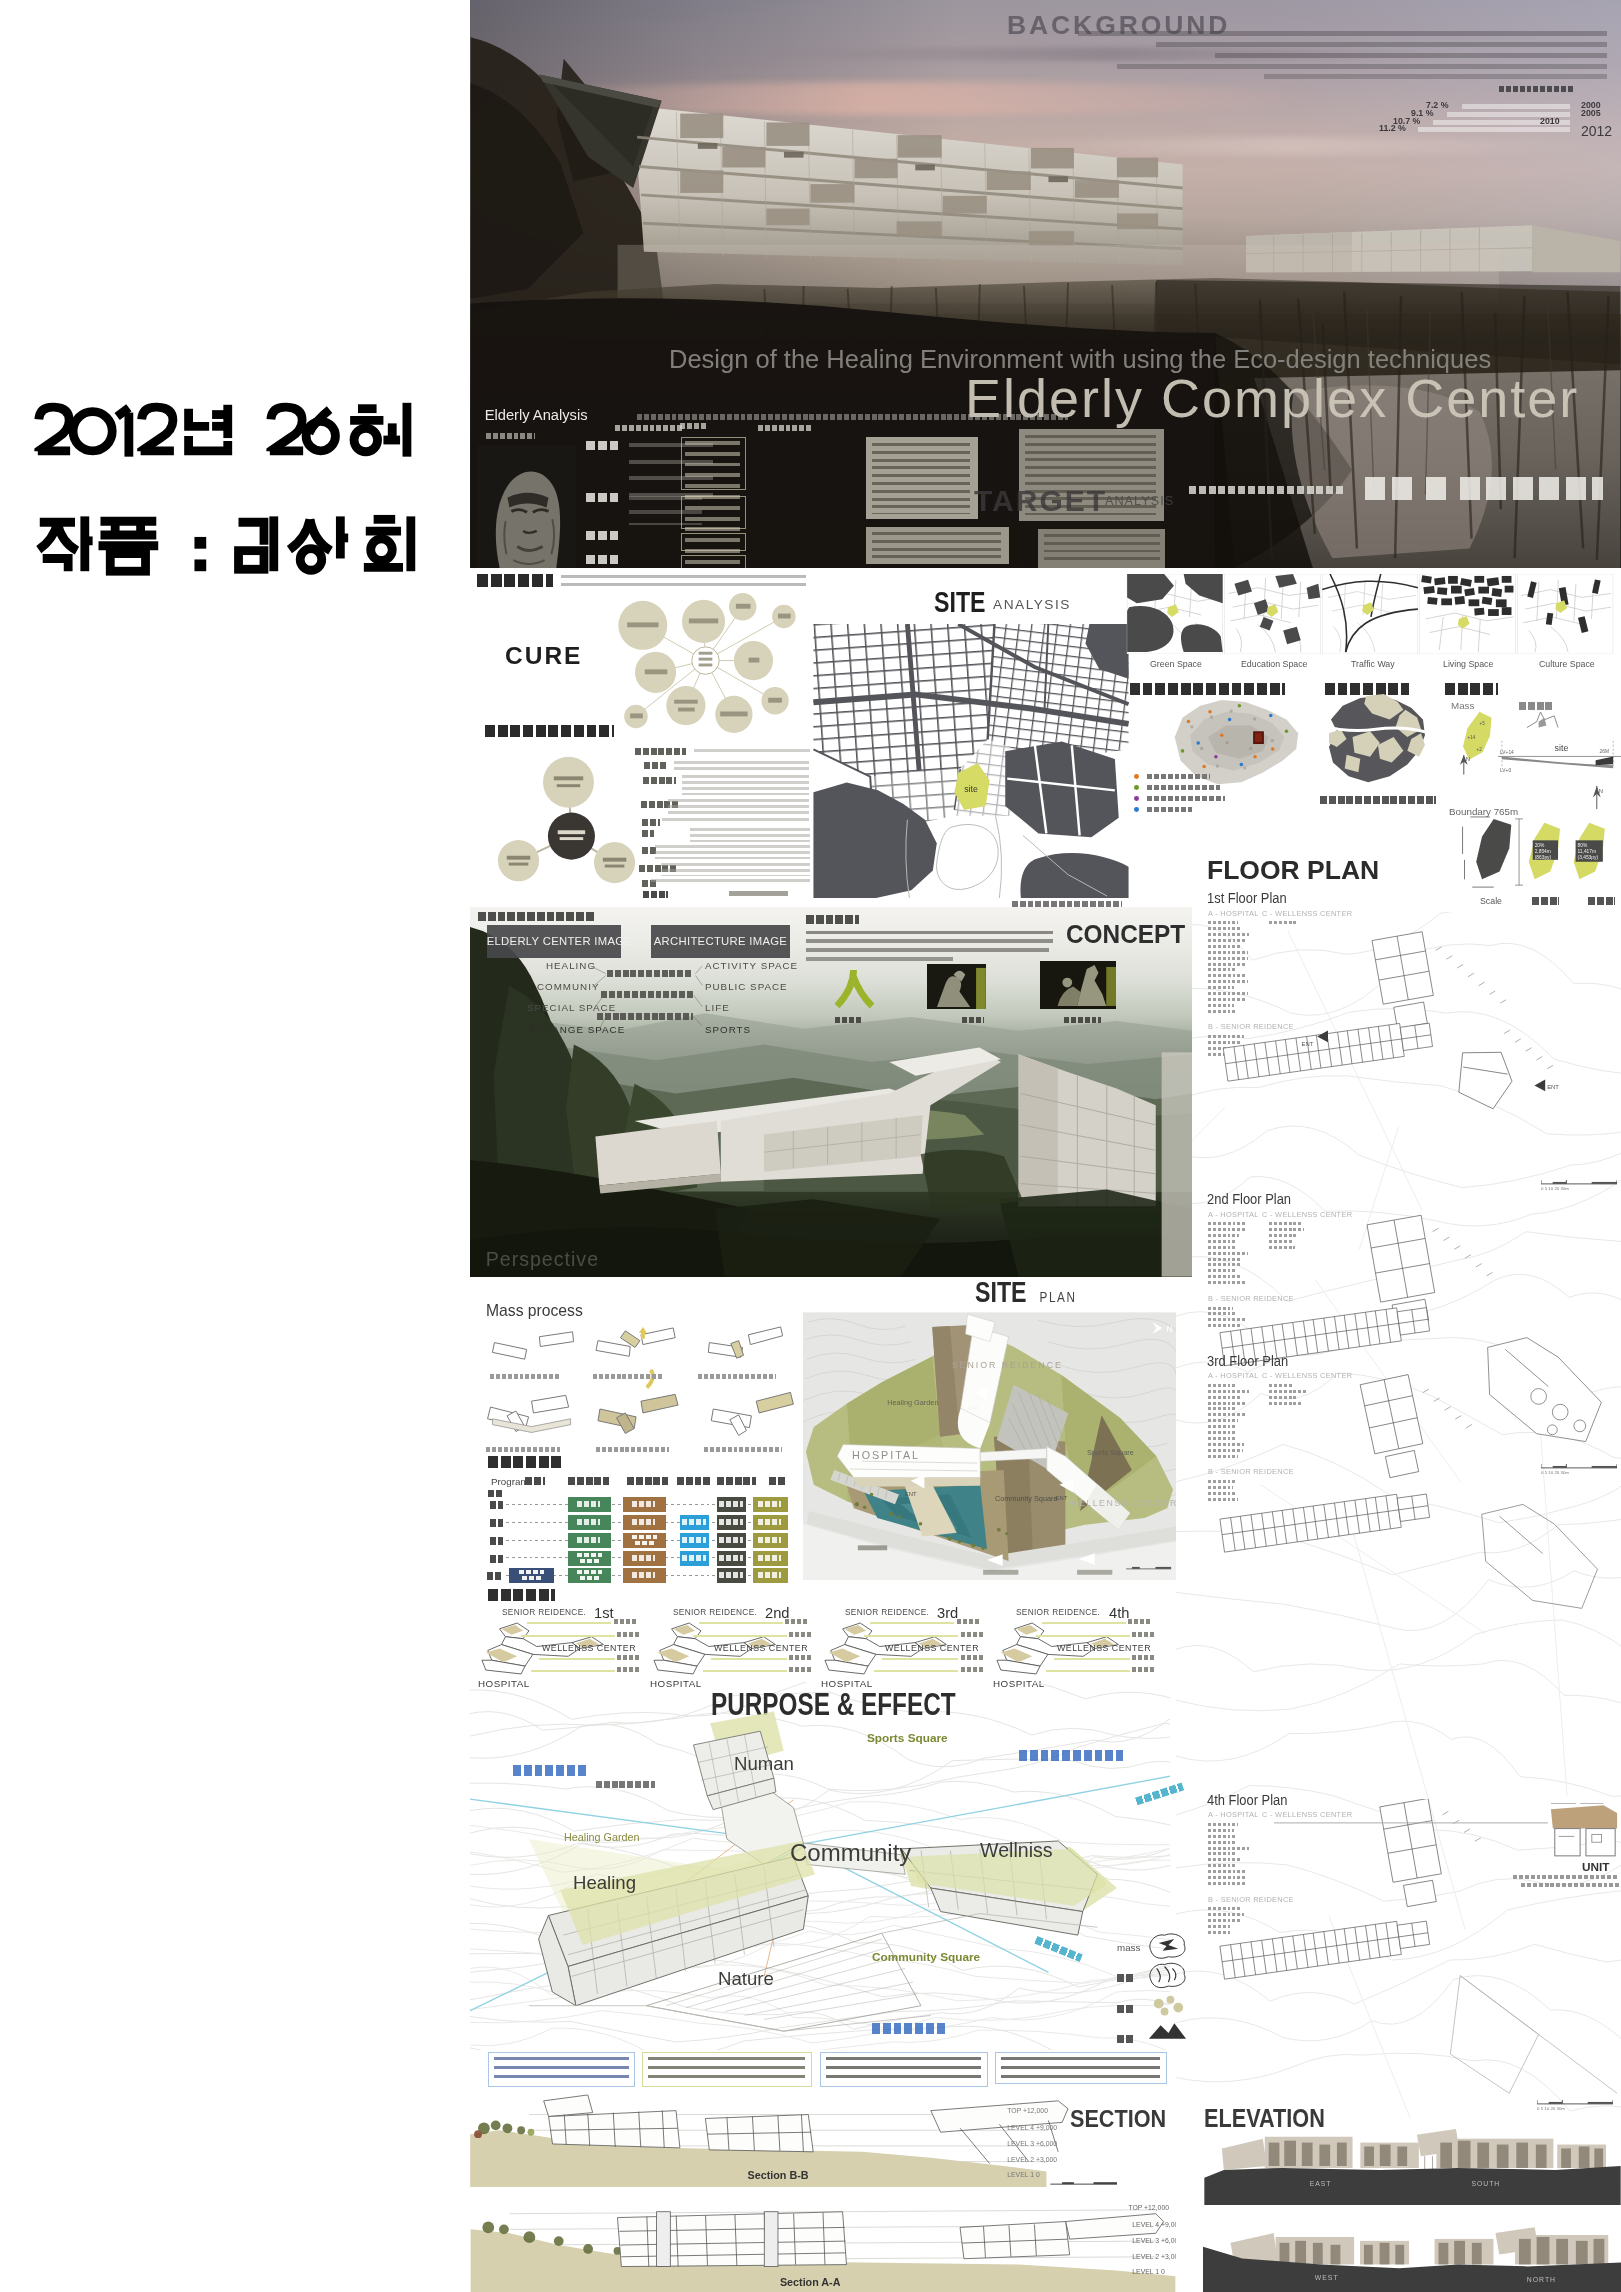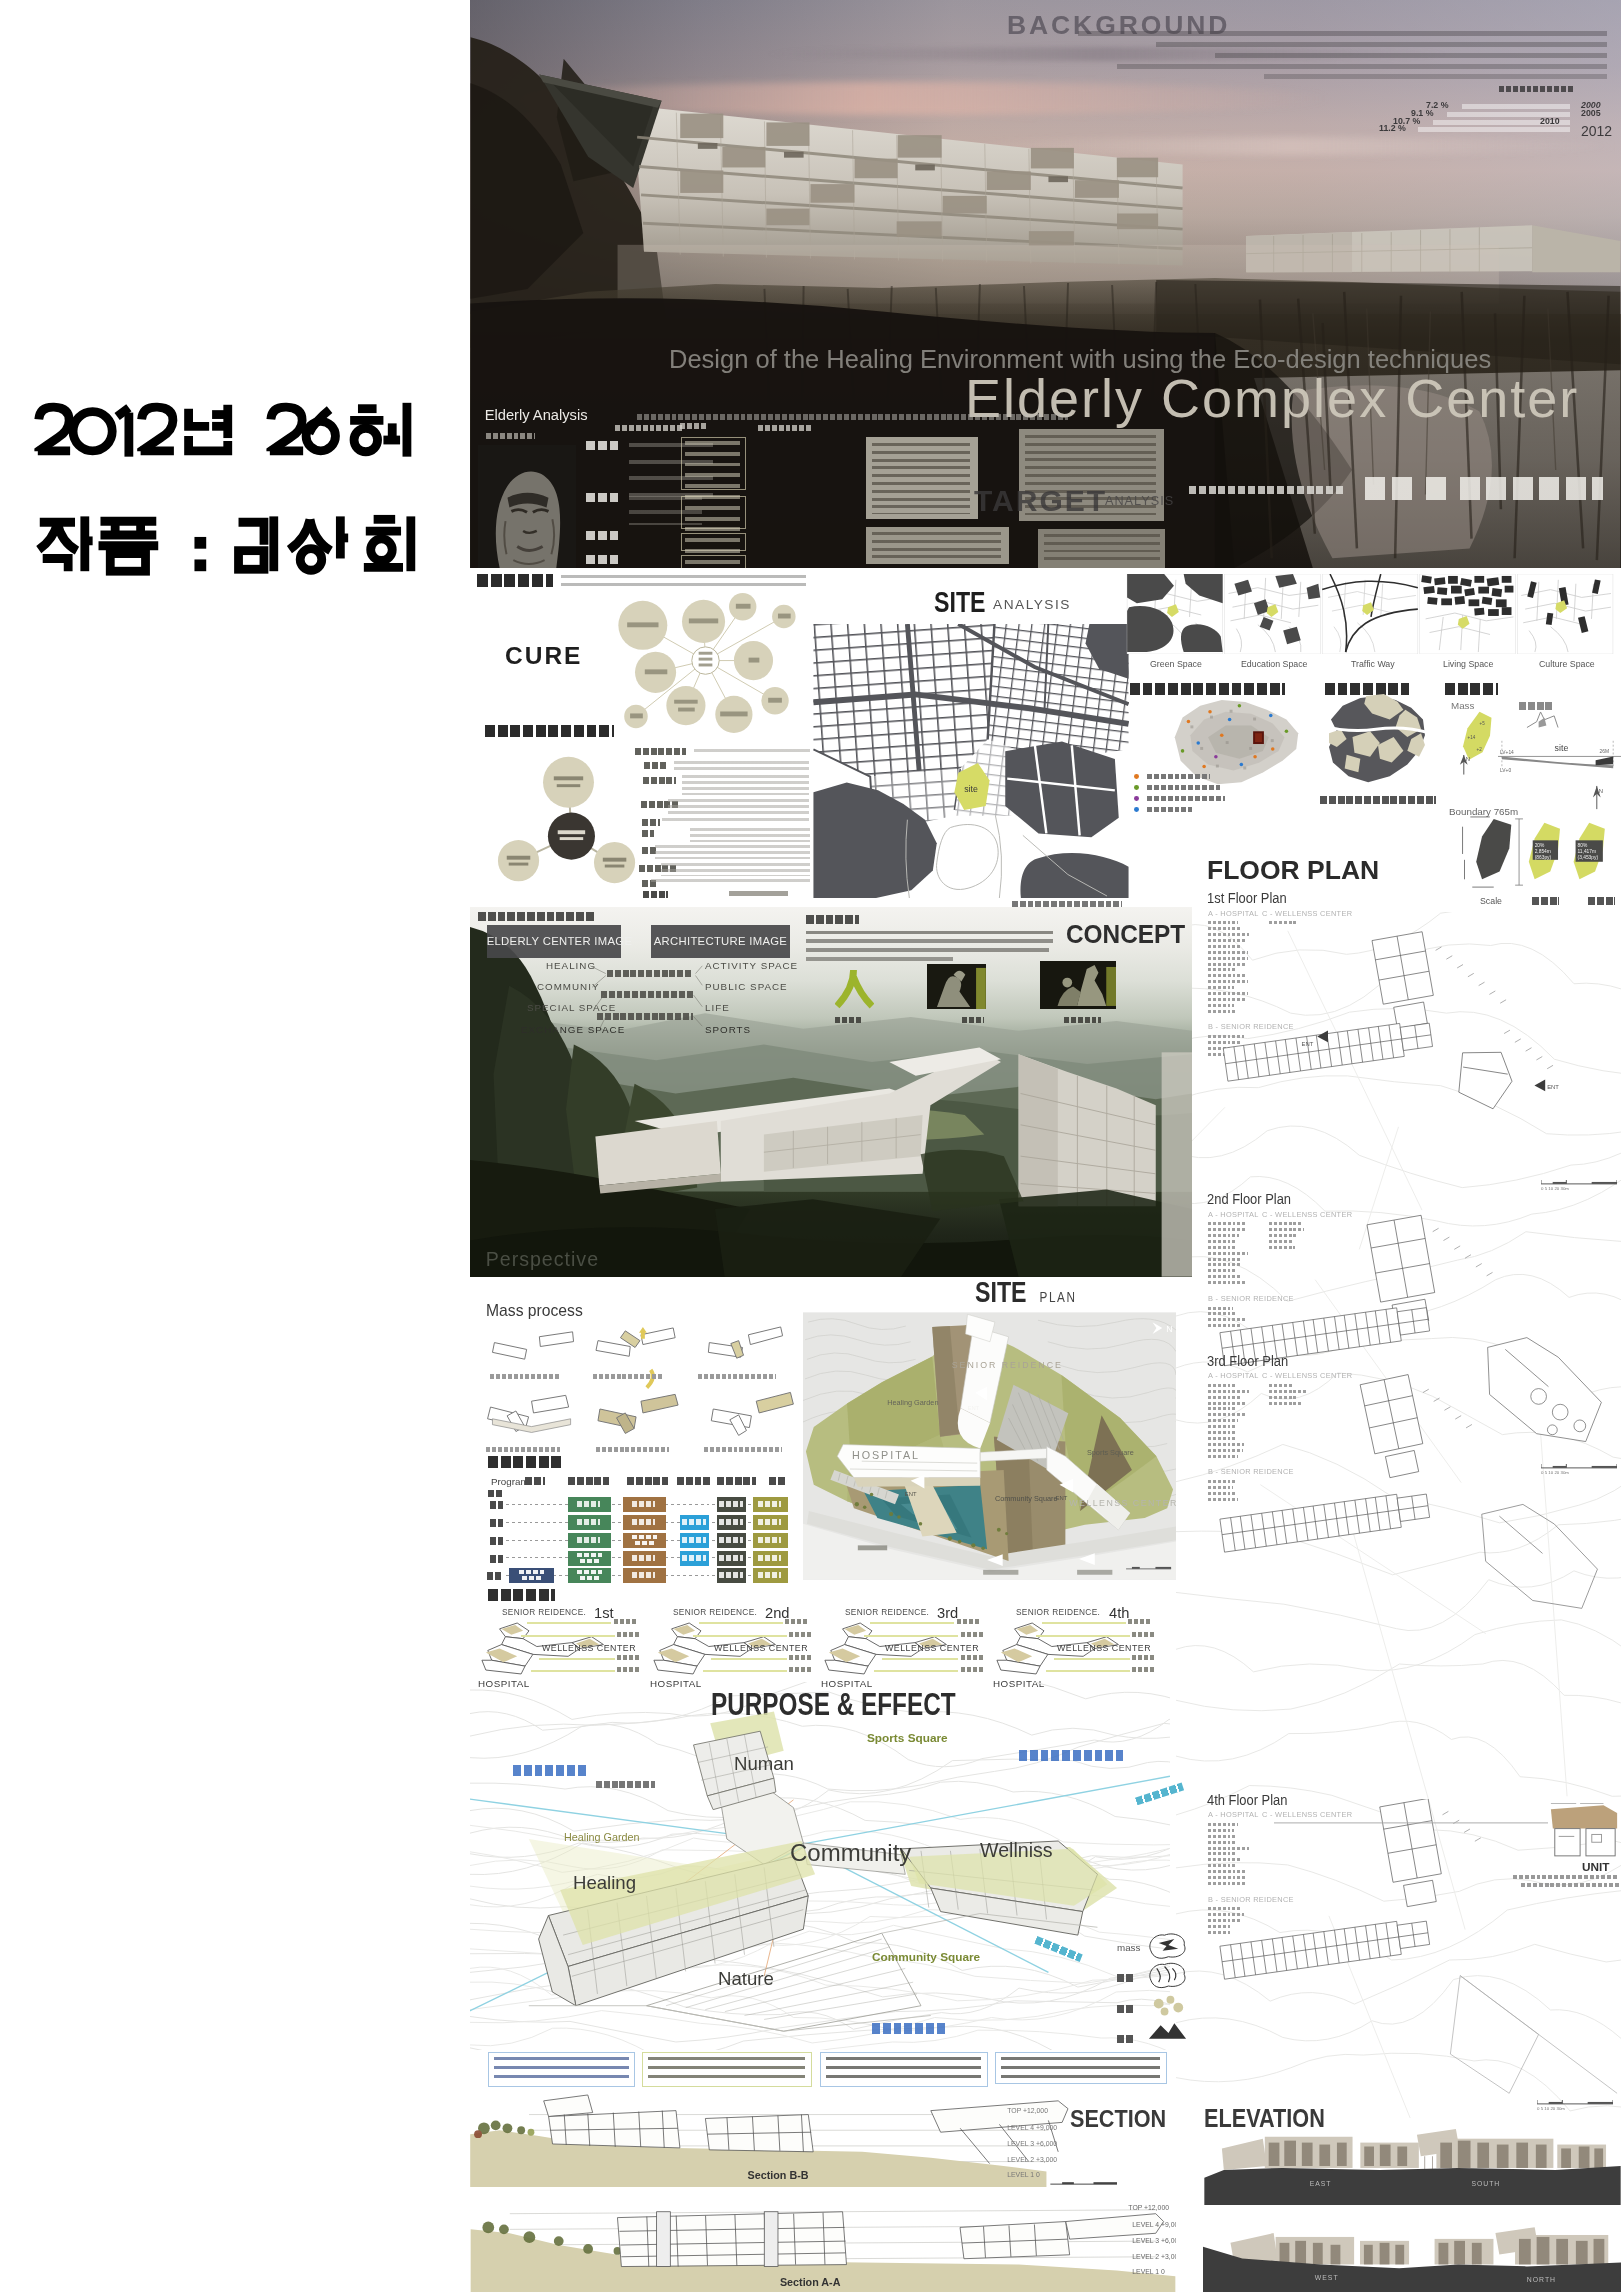--- a/index.html
+++ b/index.html
@@ -224,21 +224,21 @@
 
   <div class="ab" style="left:1029px;top:86px;width:74px;height:5.9px;background:repeating-linear-gradient(90deg,rgba(60,58,60,0.85) 0 4.9px,rgba(0,0,0,0) 4.9px 6.9px);"></div>
   <div class="ab" style="left:992px;top:104px;width:108px;height:4.9px;background:rgba(255,255,255,0.45);"></div>
   <div class="ab" style="left:977px;top:112px;width:123px;height:4.9px;background:rgba(255,255,255,0.45);"></div>
   <div class="ab" style="left:963px;top:120px;width:137px;height:4.9px;background:rgba(255,255,255,0.45);"></div>
   <div class="ab" style="left:948px;top:127px;width:152px;height:4.9px;background:rgba(255,255,255,0.45);"></div>
   <div class="ab" style="left:956px;top:100px;font-size:8.8px;color:#3c3a3c;font-weight:bold;">7.2 %</div>
   <div class="ab" style="left:941px;top:108px;font-size:8.8px;color:#3c3a3c;font-weight:bold;">9.1 %</div>
   <div class="ab" style="left:923px;top:116px;font-size:8.8px;color:#3c3a3c;font-weight:bold;">10.7 %</div>
   <div class="ab" style="left:909px;top:123px;font-size:8.8px;color:#3c3a3c;font-weight:bold;">11.2 %</div>
-  <div class="ab" style="left:1111px;top:100px;font-size:8.8px;color:#3c3a3c;font-weight:bold;font-style:italic;">2000</div>
+  <div class="ab" style="left:1111px;top:100px;font-size:8.8px;color:#3c3a3c;font-weight:bold;">2000</div>
   <div class="ab" style="left:1111px;top:108px;font-size:8.8px;color:#3c3a3c;font-weight:bold;">2005</div>
   <div class="ab" style="left:1070px;top:116px;font-size:8.8px;color:#3c3a3c;font-weight:bold;">2010</div>
   <div class="ab" style="left:1111px;top:123px;font-size:14px;color:#3c3a3c;font-weight:normal;">2012</div>
 
   <div class="ab" style="left:199px;top:345px;font-size:25.5px;color:#8b8983;opacity:0.92;white-space:nowrap;">Design of the Healing Environment with using the Eco-design techniques</div>
 
   <div class="ab" style="left:495px;top:367px;font-size:54px;color:#cdc7ba;letter-spacing:2px;opacity:0.95;white-space:nowrap;">Elderly Complex Center</div>
 
   <div class="ab" style="left:719px;top:486px;width:157px;height:7.8px;background:repeating-linear-gradient(90deg,rgba(230,228,223,0.8) 0 6.9px,rgba(0,0,0,0) 6.9px 9.8px);"></div>
   <div class="ab" style="left:895px;top:477px;width:51px;height:22.5px;background:repeating-linear-gradient(90deg,rgba(240,238,233,0.85) 0 19.6px,rgba(0,0,0,0) 19.6px 27.4px);"></div>

